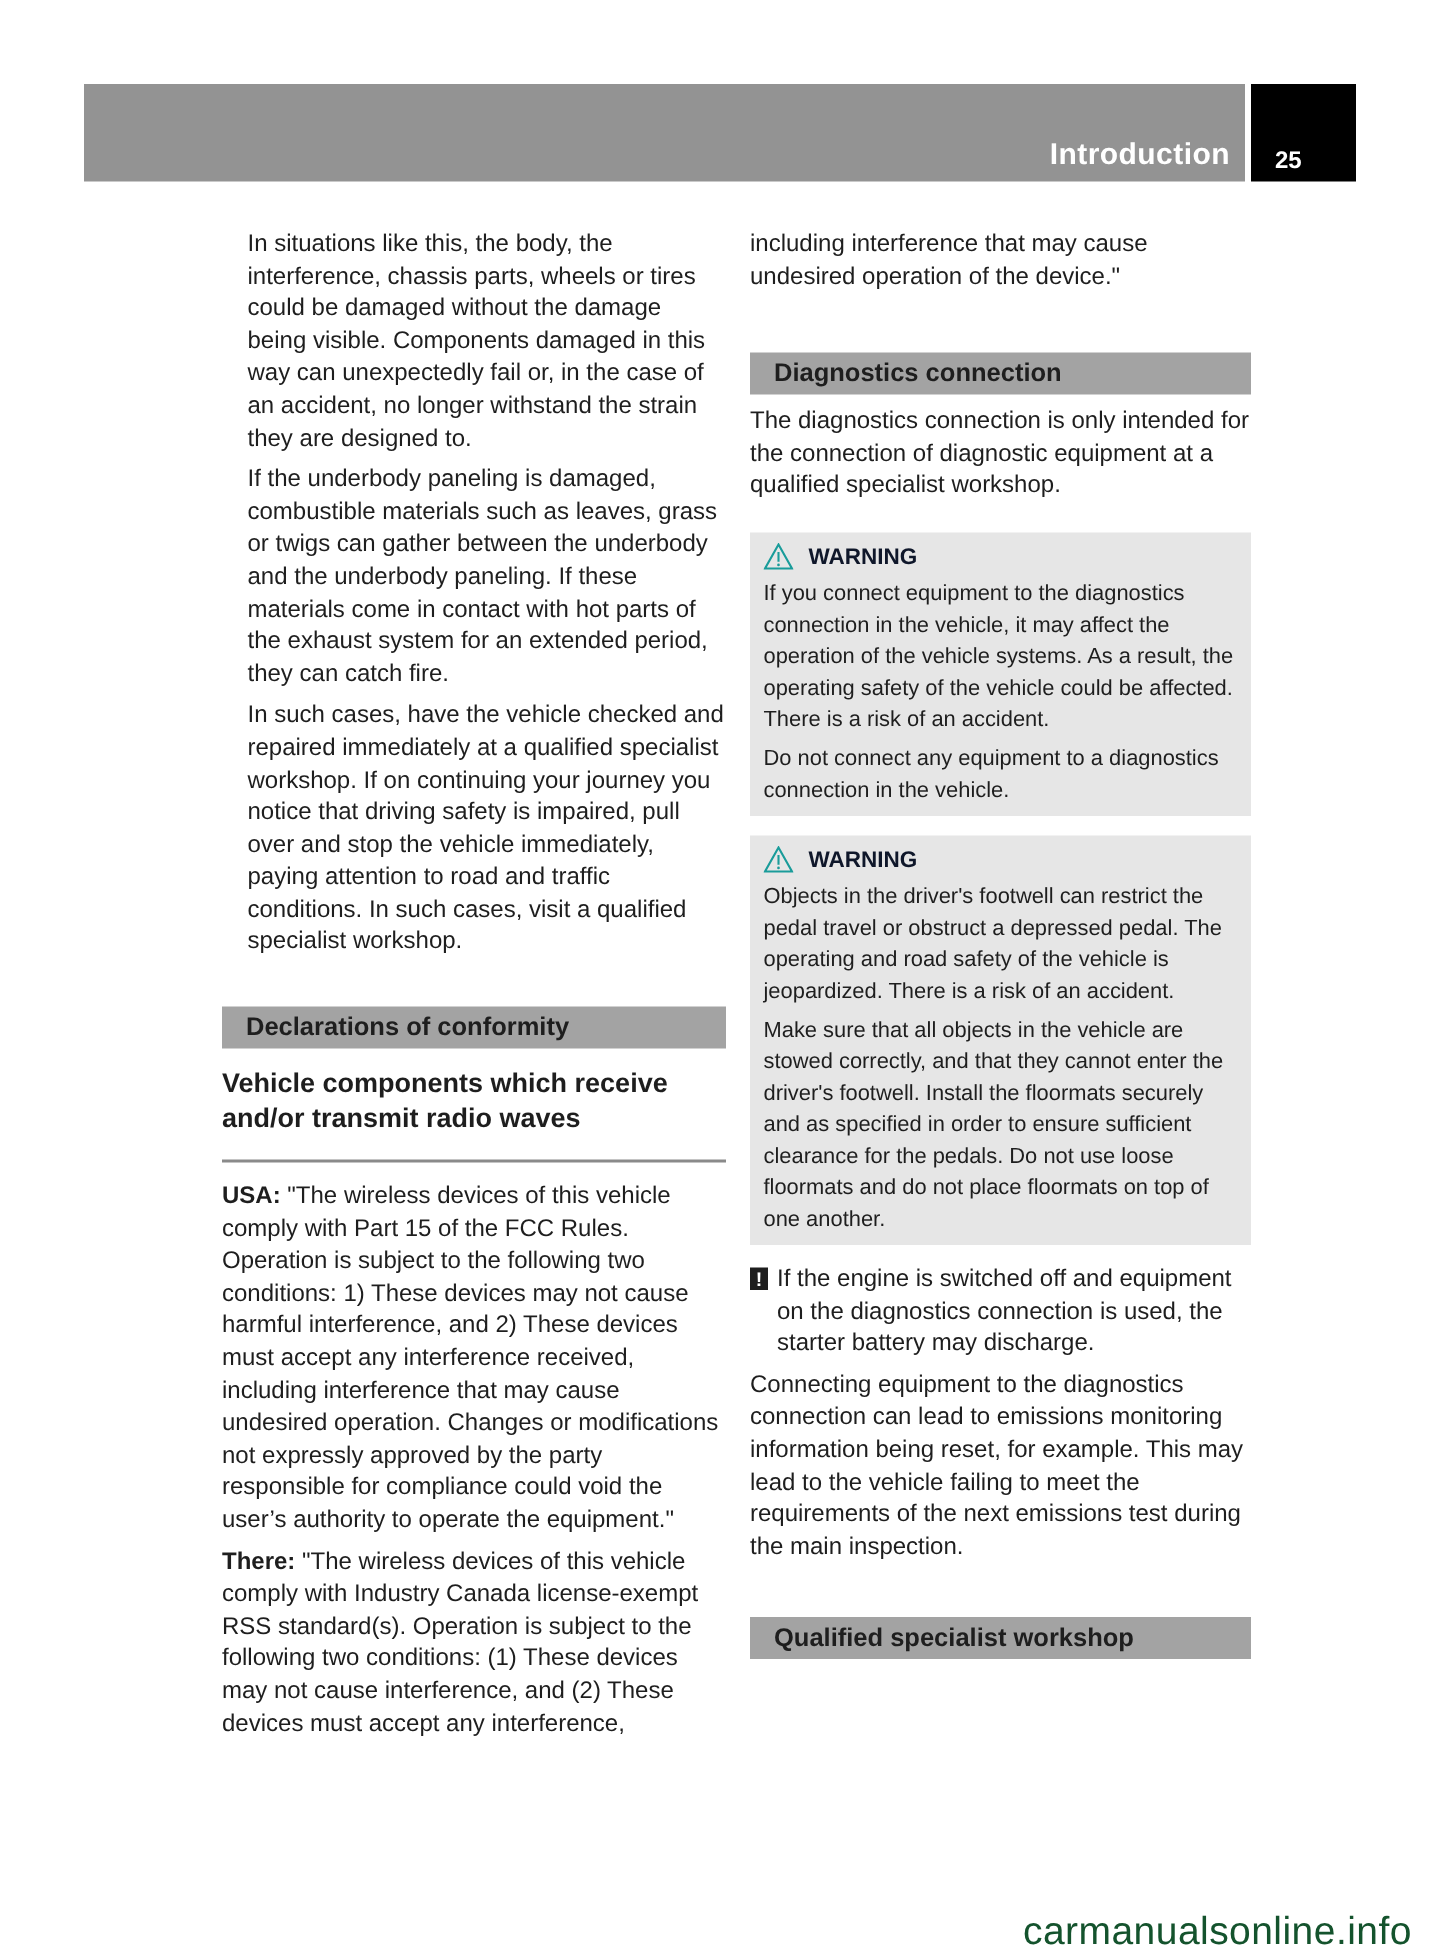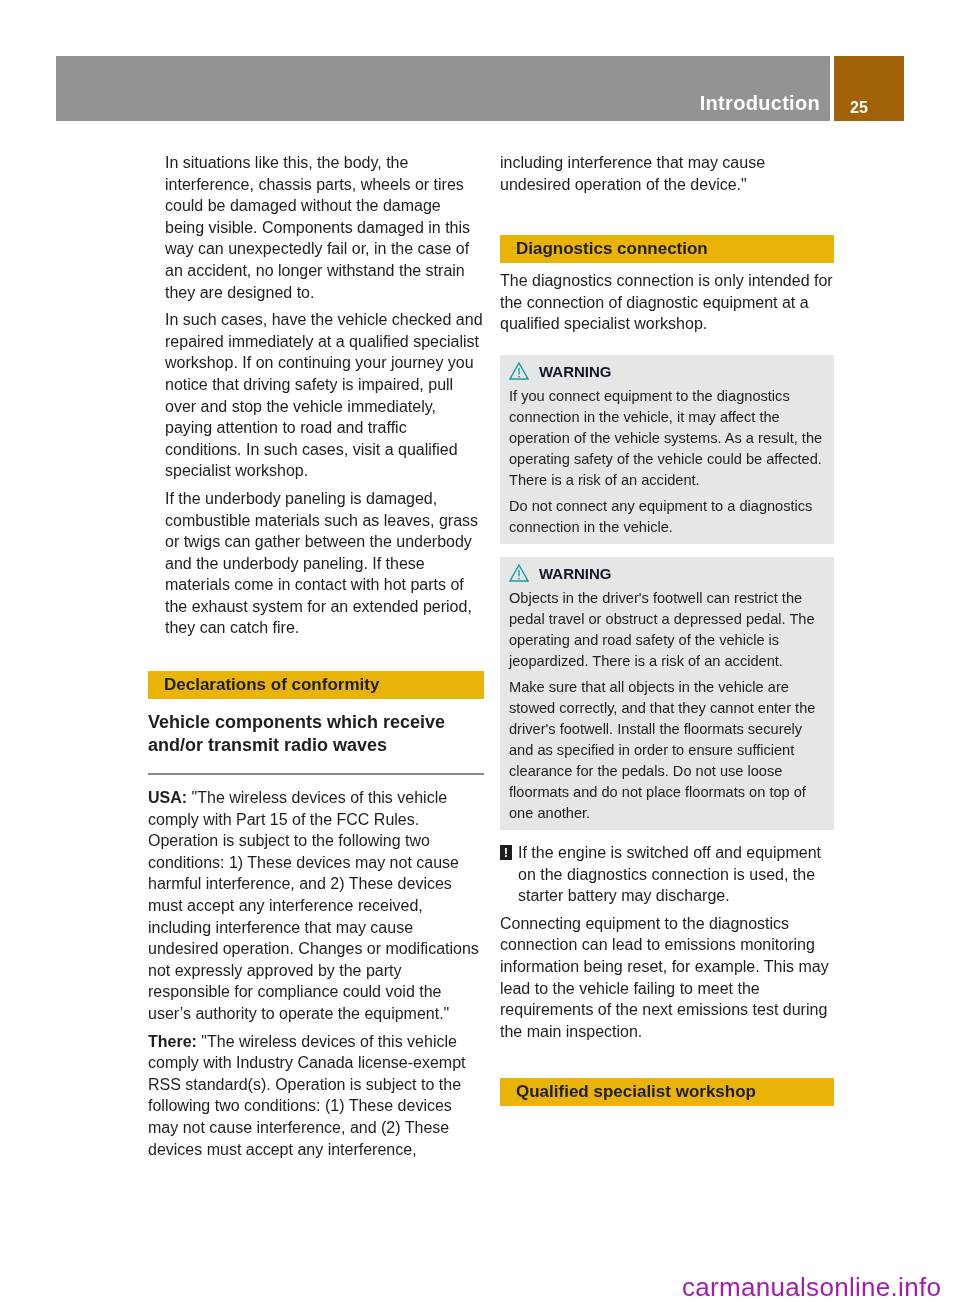--- a/index.html
+++ b/index.html
@@ -1,59 +1,59 @@
 <!DOCTYPE html>
 <html><head>
   <meta charset="utf-8">
   <style>
     html, body { margin: 0; padding: 0; background: #ffffff; }
     body { width: 960px; height: 1302px; position: relative; overflow: hidden;
            font-family: "Liberation Sans", "DejaVu Sans", sans-serif; color: #1e1e1e; }
 
     .header-bar { position: absolute; top: 56px; left: 56px; width: 774px; height: 65px; background: #939393; }
-    .header-page { position: absolute; top: 56px; left: 834px; width: 70px; height: 65px; background: #a16207; }
+    .header-page { position: absolute; top: 56px; left: 834px; width: 70px; height: 65px; background: #000000; }
     .header-title { position: absolute; right: 10px; bottom: 6px; color: #ffffff; font-weight: bold; font-size: 20px; letter-spacing: 0.3px; }
     .header-num { position: absolute; left: 16px; bottom: 4px; color: #ffffff; font-weight: bold; font-size: 16px; }
 
     .col { position: absolute; font-size: 16px; line-height: 21.6px; }
     .col-left { left: 148px; top: 152px; width: 336px; }
     .col-left .indent { padding-left: 17px; }
     .col-right { left: 500px; top: 152px; width: 334px; }
 
     p { margin: 0 0 6px 0; }
 
-    .section-bar { background: #eab308; font-weight: bold; font-size: 17px; padding: 3px 0 3px 16px; line-height: 22px; }
+    .section-bar { background: #a3a3a3; font-weight: bold; font-size: 17px; padding: 3px 0 3px 16px; line-height: 22px; }
     .subhead { font-weight: bold; font-size: 18px; line-height: 23px; padding-bottom: 16px; border-bottom: 2px solid #8a8a8a; margin-bottom: 12px; }
 
     .warn-box { background: #e6e6e6; padding: 6px 8px 6px 9px; font-size: 14.6px; line-height: 21px; }
     .warn-head { display: flex; align-items: center; color: #0f172a; font-weight: bold; font-size: 15px; margin-bottom: 4px; }
     .warn-head svg { margin-right: 10px; }
     .warn-box p { margin: 0 0 5px 0; }
     .warn-box p:last-child { margin-bottom: 0; }
 
     .note { position: relative; padding-left: 18px; }
     .note-icon { position: absolute; left: 0; top: 3px; width: 12px; height: 15px; background: #1e1e1e; color: #ffffff; font-weight: bold; font-size: 13px; line-height: 15px; text-align: center; }
 
-    .watermark { position: absolute; left: 682px; top: 1272px; font-size: 26px; color: #a21caf; letter-spacing: 0.3px; }
+    .watermark { position: absolute; left: 682px; top: 1272px; font-size: 26px; color: #14532d; letter-spacing: 0.3px; }
   </style>
 </head>
 <body>
 
 <div class="header-bar">
   <span class="header-title">Introduction</span>
 </div>
 <div class="header-page">
   <span class="header-num">25</span>
 </div>
 
 <div class="col col-left">
   <div class="indent">
     <p>In situations like this, the body, the interference, chassis parts, wheels or tires could be damaged without the damage being visible. Components damaged in this way can unexpectedly fail or, in the case of an accident, no longer withstand the strain they are designed to.</p>
+    <p>If the underbody paneling is damaged, combustible materials such as leaves, grass or twigs can gather between the underbody and the underbody paneling. If these materials come in contact with hot parts of the exhaust system for an extended period, they can catch fire.</p>
     <p>In such cases, have the vehicle checked and repaired immediately at a qualified specialist workshop. If on continuing your journey you notice that driving safety is impaired, pull over and stop the vehicle immediately, paying attention to road and traffic conditions. In such cases, visit a qualified specialist workshop.</p>
-    <p>If the underbody paneling is damaged, combustible materials such as leaves, grass or twigs can gather between the underbody and the underbody paneling. If these materials come in contact with hot parts of the exhaust system for an extended period, they can catch fire.</p>
   </div>
 
   <div style="height: 26px;"></div>
   <div class="section-bar">Declarations of conformity</div>
   <div style="height: 12px;"></div>
   <div class="subhead">Vehicle components which receive and/or transmit radio waves</div>
 
   <p><b>USA:</b><span> "The wireless devices of this vehicle comply with Part 15 of the FCC Rules. Operation is subject to the following two conditions: 1) These devices may not cause harmful interference, and 2) These devices must accept any interference received, including interference that may cause undesired operation. Changes or modifications not expressly approved by the party responsible for compliance could void the user’s authority to operate the equipment."</span></p>
   <p><b>There:</b><span> "The wireless devices of this vehicle comply with Industry Canada license-exempt RSS standard(s). Operation is subject to the following two conditions: (1) These devices may not cause interference, and (2) These devices must accept any interference,</span></p>
 </div>

